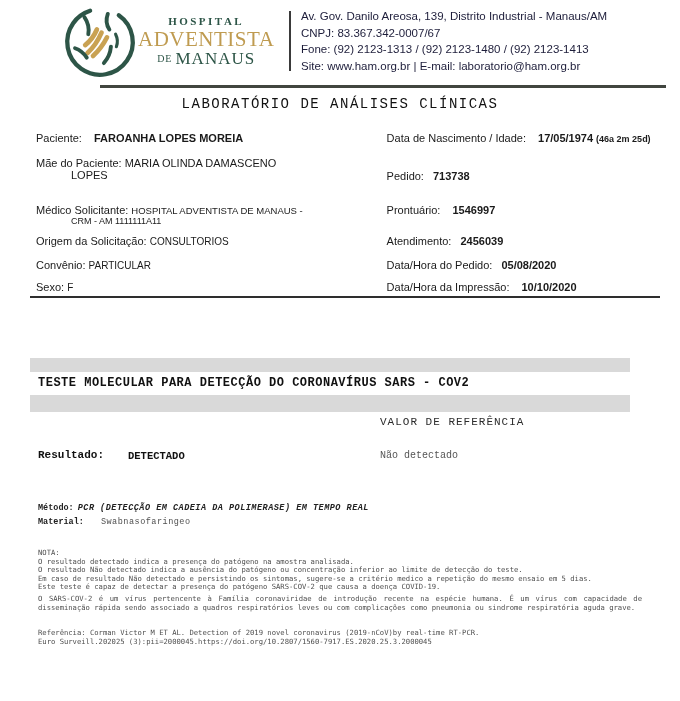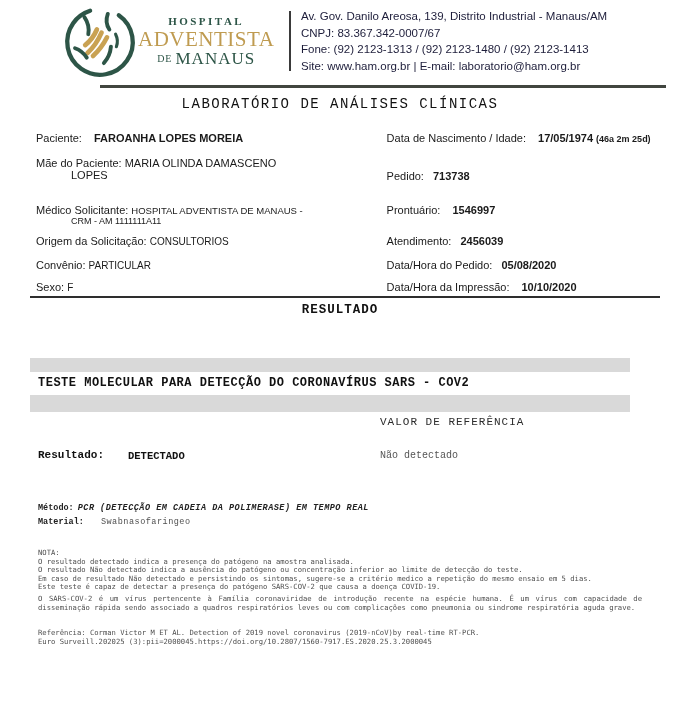--- a/index.html
+++ b/index.html
@@ -175,21 +175,20 @@
         <span class="lbl">Sexo:</span><span class="val v-med">F</span>
       </div>
       <div class="pcell-r">
         <span class="lbl">Data/Hora da Impressão:</span><span class="val v-bold">10/10/2020</span>
       </div>
     </div>
   </div>
 
   <div class="mid-rule"></div>
 
-  <div class="resultado-heading">RESULTADO</div>
 
   <div class="graybar1"></div>
   <div class="test-title">TESTE MOLECULAR PARA DETECÇÃO DO CORONAVÍRUS SARS - COV2</div>
   <div class="graybar2"></div>
 
   <div class="ref-header">VALOR DE REFERÊNCIA</div>
 
   <div class="result-label">Resultado:</div>
   <div class="result-value">DETECTADO</div>
   <div class="ref-value">Não detectado</div>

